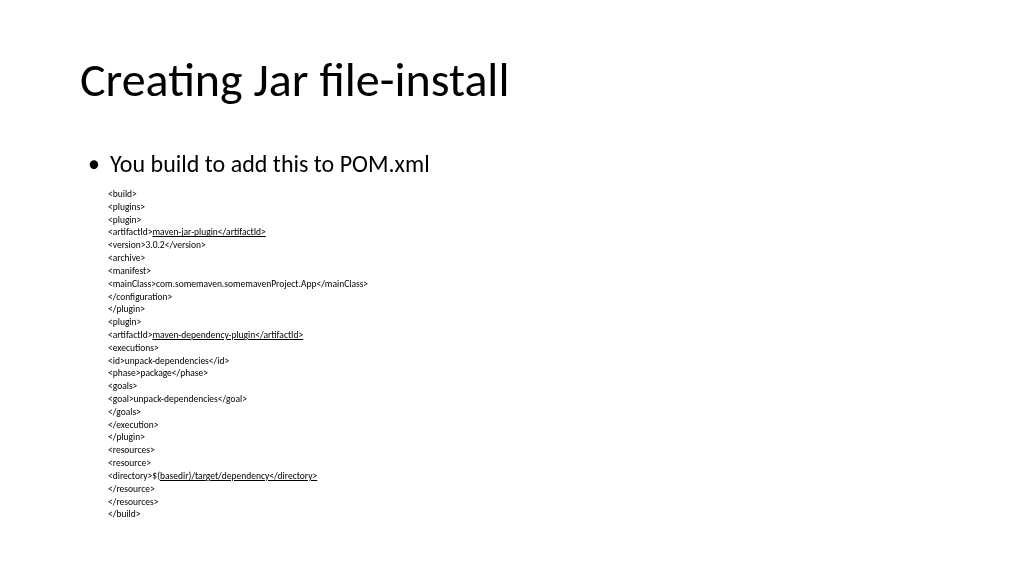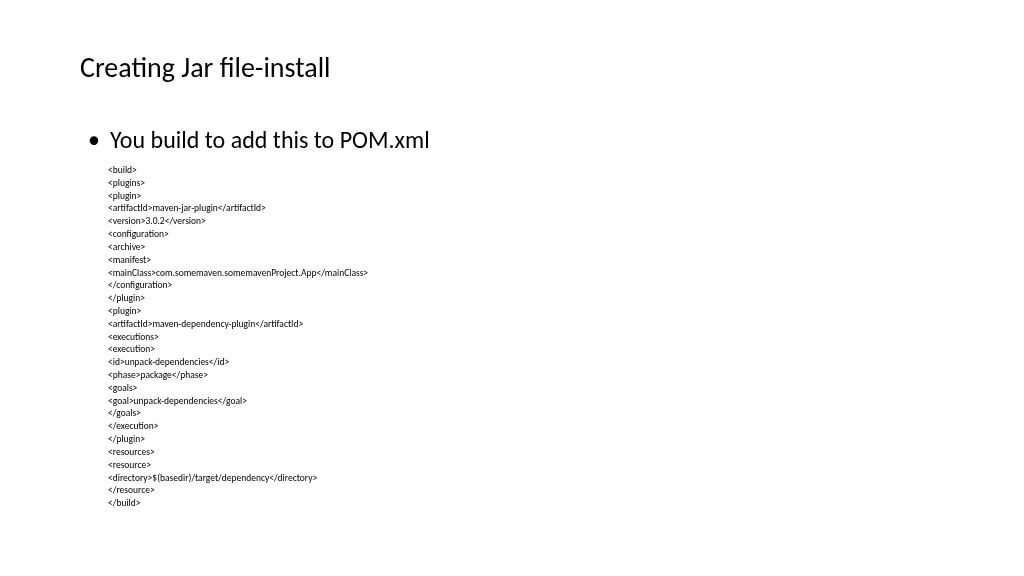--- a/index.html
+++ b/index.html
@@ -6,21 +6,21 @@
     body {
       width: 1024px;
       height: 576px;
       background: #ffffff;
       font-family: "Segoe UI", Calibri, Arial, sans-serif;
       color: #000000;
       padding: 50px 80px 20px 80px;
       overflow: hidden;
     }
     .title {
-      font-size: 28px;
+      font-size: 48px;
       font-weight: 400;
       color: #000000;
       margin-bottom: 40px;
     }
     .bullet-line {
       display: flex;
       align-items: flex-start;
       font-size: 24px;
       color: #000000;
       margin-bottom: 10px;
@@ -29,53 +29,52 @@
       margin-right: 10px;
       margin-left: 8px;
     }
     .code-block {
       margin-left: 28px;
       font-size: 9.5px;
       line-height: 1.35;
       font-family: "Segoe UI", Calibri, Arial, sans-serif;
     }
     .code-line { display: block; white-space: pre; }
-    .u { }
+    .u { text-decoration: underline; }
   </style>
 </head>
 <body>
 
 <h1 class="title">Creating Jar file-install</h1>
 
 <div class="bullet-line">
   <span class="bullet-dot">•</span>
   <span>You build to add this to POM.xml</span>
 </div>
 
 <div class="code-block">
   <span class="code-line">&lt;build&gt;</span>
   <span class="code-line">&lt;plugins&gt;</span>
   <span class="code-line">&lt;plugin&gt;</span>
   <span class="code-line"><span>&lt;artifactId&gt;</span><span class="u">maven-jar-plugin&lt;/artifactId&gt;</span></span>
   <span class="code-line">&lt;version&gt;3.0.2&lt;/version&gt;</span>
-  <span class="code-line">&lt;configuration&gt;</span>
   <span class="code-line">&lt;archive&gt;</span>
   <span class="code-line">&lt;manifest&gt;</span>
   <span class="code-line">&lt;mainClass&gt;com.somemaven.somemavenProject.App&lt;/mainClass&gt;</span>
   <span class="code-line">&lt;/configuration&gt;</span>
   <span class="code-line">&lt;/plugin&gt;</span>
   <span class="code-line">&lt;plugin&gt;</span>
   <span class="code-line"><span>&lt;artifactId&gt;</span><span class="u">maven-dependency-plugin&lt;/artifactId&gt;</span></span>
   <span class="code-line">&lt;executions&gt;</span>
-  <span class="code-line">&lt;execution&gt;</span>
   <span class="code-line">&lt;id&gt;unpack-dependencies&lt;/id&gt;</span>
   <span class="code-line">&lt;phase&gt;package&lt;/phase&gt;</span>
   <span class="code-line">&lt;goals&gt;</span>
   <span class="code-line">&lt;goal&gt;unpack-dependencies&lt;/goal&gt;</span>
   <span class="code-line">&lt;/goals&gt;</span>
   <span class="code-line">&lt;/execution&gt;</span>
   <span class="code-line">&lt;/plugin&gt;</span>
   <span class="code-line">&lt;resources&gt;</span>
   <span class="code-line">&lt;resource&gt;</span>
   <span class="code-line"><span>&lt;directory&gt;$(</span><span class="u">basedir)/target/dependency&lt;/directory&gt;</span></span>
   <span class="code-line">&lt;/resource&gt;</span>
+  <span class="code-line">&lt;/resources&gt;</span>
   <span class="code-line">&lt;/build&gt;</span>
 </div>
 
 </body></html>

